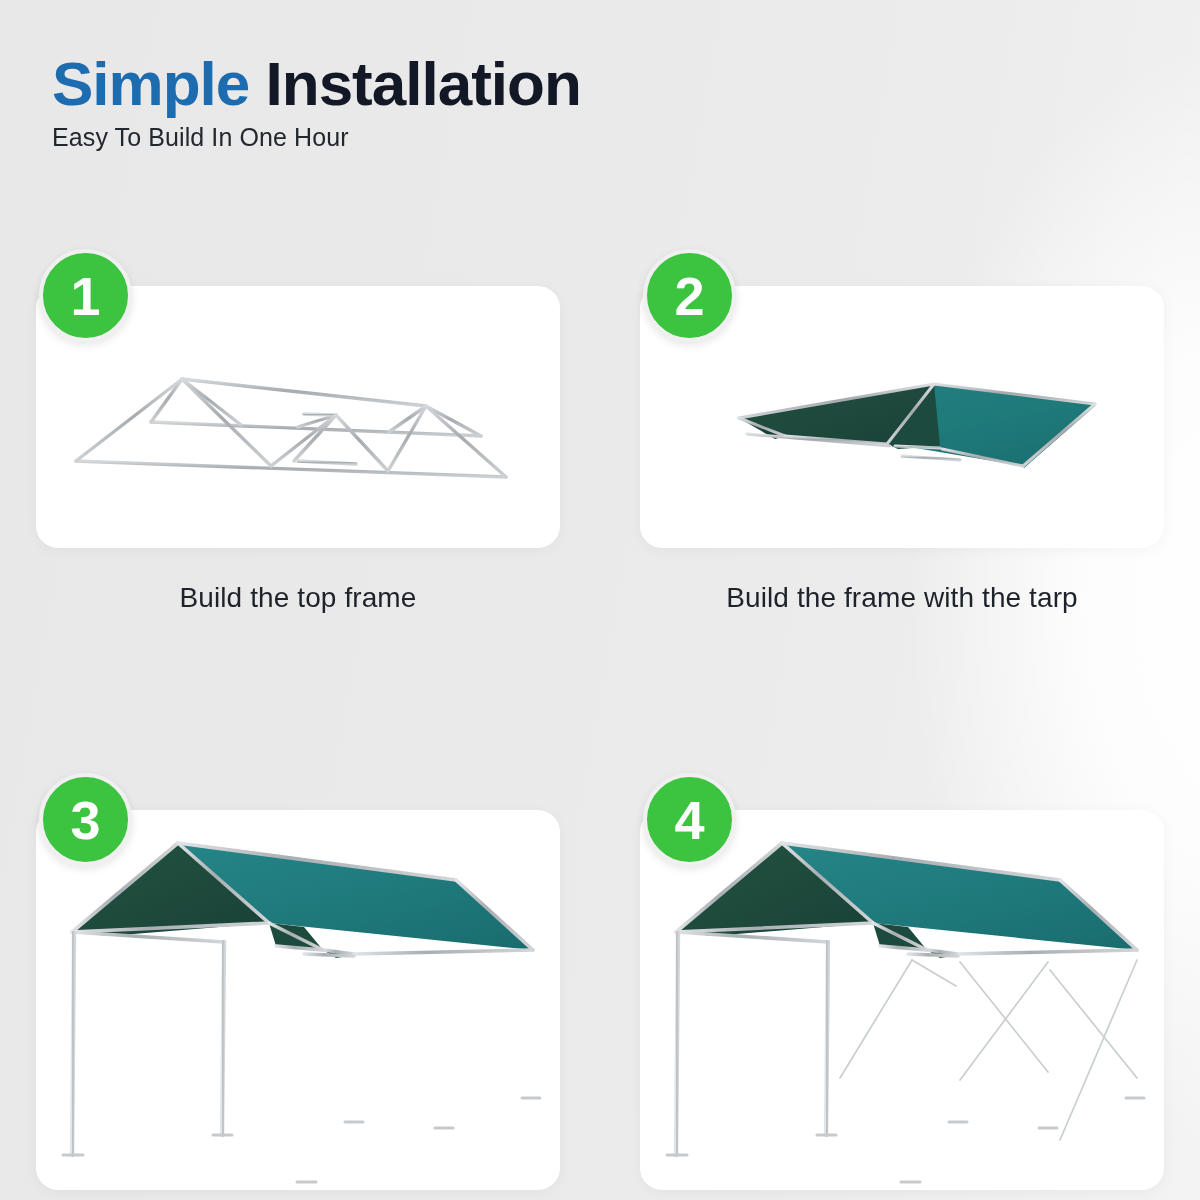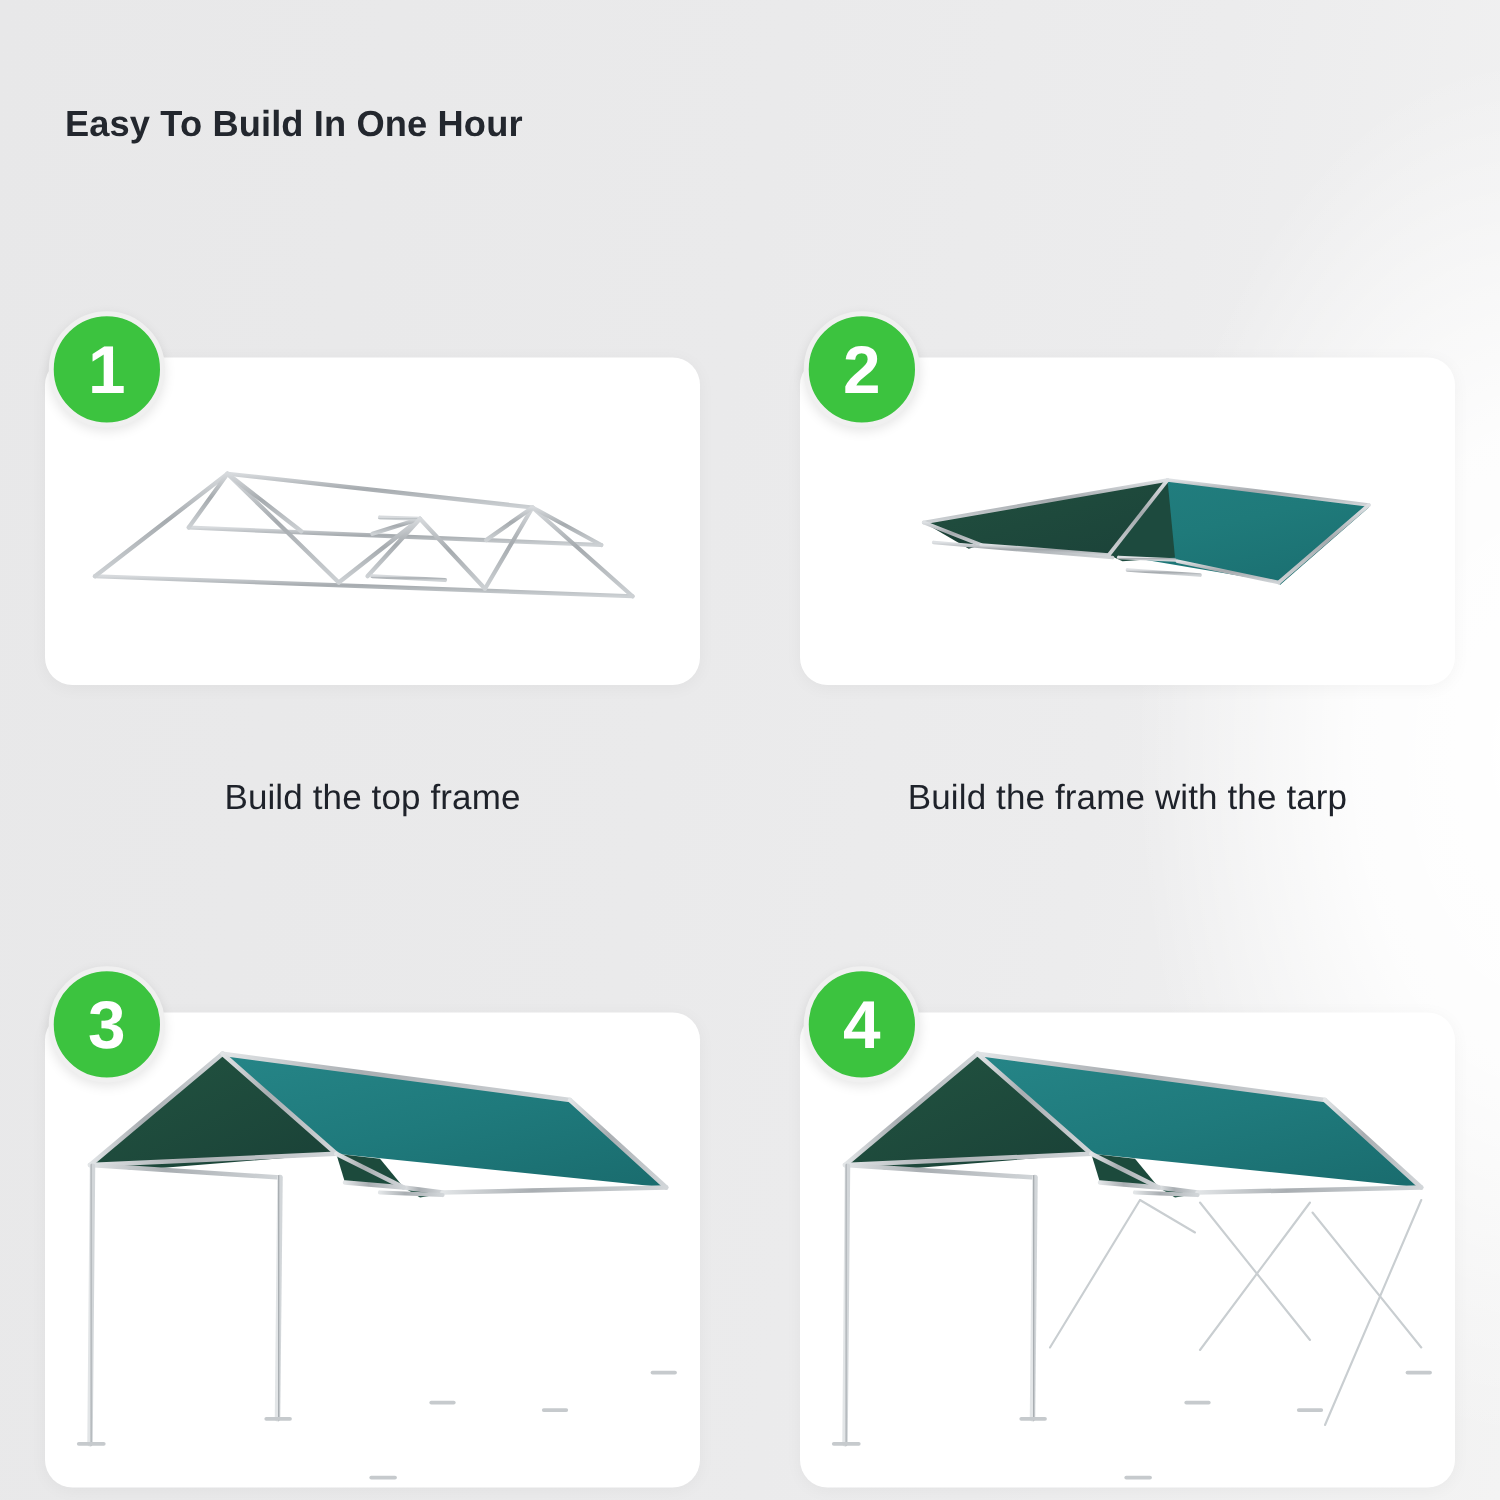--- a/index.html
+++ b/index.html
@@ -15,22 +15,22 @@
 
   
   .header { position:absolute; left:52px; top:52px; width:1000px; }
   .title {
     font-size:62px; font-weight:bold; letter-spacing:-1px;
     line-height:1.02; white-space:nowrap;
   }
   .title .accent { color:#1d6cb0; }
   .title .rest   { color:#121826; }
   .subtitle {
-    margin-top:32px; font-size:29px; color:#23272e;
-    font-weight:700; letter-spacing:0.1px;
+    margin-top:8px; font-size:25px; color:#23272e;
+    font-weight:400; letter-spacing:0.1px;
   }
 
   
   .grid {
     position:absolute; left:0; top:286px; width:1200px;
   }
   .row { position:relative; height:400px; }
   .row + .row { margin-top:124px; }
 
   .step { position:absolute; top:0; width:524px; height:400px; }
@@ -51,31 +51,35 @@
     background:#3cc33f;
     box-shadow:0 3px 9px rgba(0,0,0,0.10);
     display:flex; align-items:center; justify-content:center;
     color:#ffffff; font-size:54px; font-weight:bold;
     line-height:1; z-index:4;
     border:4px solid #f0f0f0;
   }
 
   .caption {
     position:absolute; left:0; width:524px; text-align:center;
-    font-size:28px; color:#1e222a; letter-spacing:0.1px;margin-top:40px;
+    font-size:28px; color:#1e222a; letter-spacing:0.1px;
   }
   .row.short .caption { top:296px; }
 
   .art { position:absolute; left:0; top:0; width:524px; height:100%; }
   .art svg { display:block; width:100%; height:100%; }
 </style>
 </head>
 <body>
 
 <div class="header">
+  <div class="title">
+    <span class="accent">Simple</span>
+    <span class="rest">Installation</span>
+  </div>
   <div class="subtitle">Easy To Build In One Hour</div>
 </div>
 
 <div class="grid">
 
   <div class="row short">
 
     <div class="step col-left">
       <div class="card">
         <div class="art">

